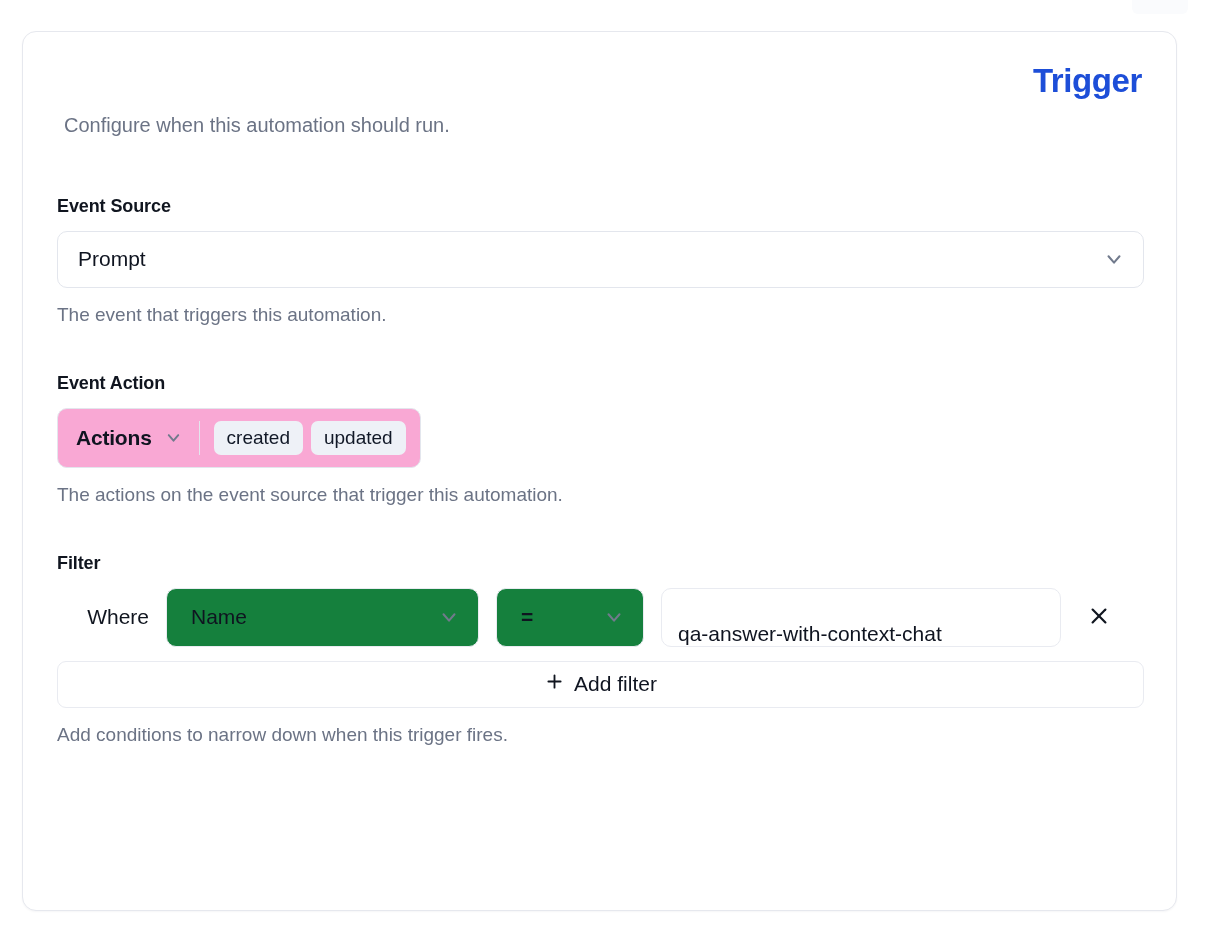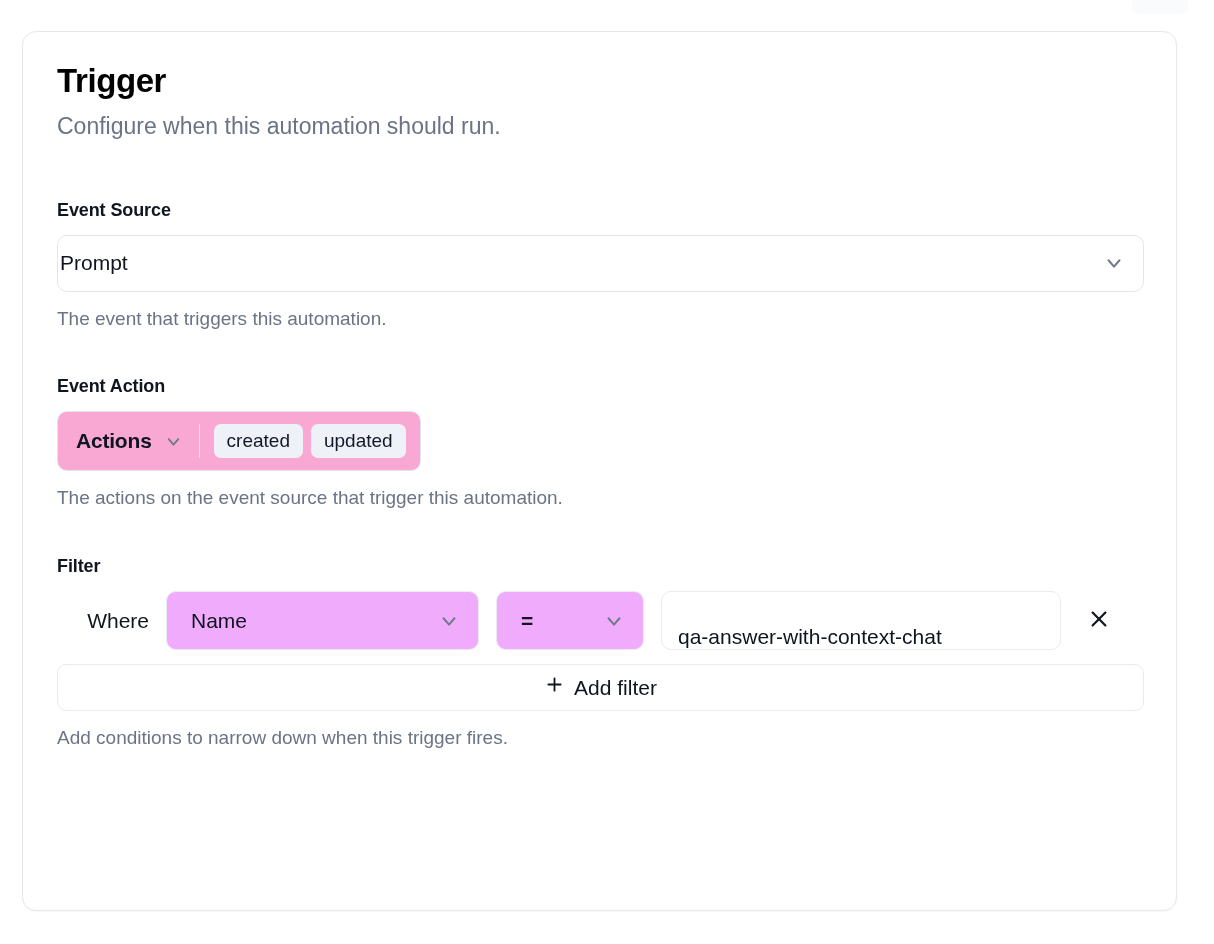--- a/index.html
+++ b/index.html
@@ -42,30 +42,31 @@
     border: 1px solid #e6e8ee;
     border-radius: 14px;
     box-shadow: 0 1px 2px rgba(16, 24, 40, 0.04);
     padding: 30px 34px 0 34px;
   }
 
   .card-title {
     font-size: 33px;
     line-height: 1.15;
     font-weight: 700;
-    color: #000000;
+    color: #1d4ed8;
     letter-spacing: -0.4px;
     margin: 0 0 13px 0;
+    text-align: right;
   }
 
   .card-subtitle {
-    font-size: 23px;
+    font-size: 20px;
     line-height: 1.2;
     color: #6b7385;
-    margin: 0;
+    margin: 7px;
     font-weight: 400;
   }
 
   .field-block { margin-top: 46px; }
   .field-block.first { margin-top: 59px; }
 
   .field-label {
     font-size: 18px;
     font-weight: 700;
     color: #10151f;
@@ -84,21 +85,21 @@
   
   .select-box {
     position: relative;
     width: 1087px;
     height: 57px;
     border: 1px solid #e3e6ed;
     border-radius: 10px;
     background: #ffffff;
     display: flex;
     align-items: center;
-    padding: 0 2px;
+    padding: 0 20px;
     cursor: pointer;
   }
   .select-value {
     font-size: 21px;
     color: #0f1420;
     font-weight: 400;
   }
   .chev {
     position: absolute;
     right: 18px;
@@ -166,21 +167,21 @@
     width: 92px;
     flex: 0 0 auto;
     padding-left: 9px;
     text-align: right;
   }
   .fsel {
     position: relative;
     height: 59px;
     border: 1px solid #e9ebf1;
     border-radius: 10px;
-    background: #f0abfc;
+    background: #15803d;
     display: flex;
     align-items: center;
     padding: 0 16px 0 24px;
     cursor: pointer;
   }
   .fsel-field { width: 313px; }
   .fsel-op { width: 148px; }
   .fsel .val {
     font-size: 21px;
     color: #0f1420;

